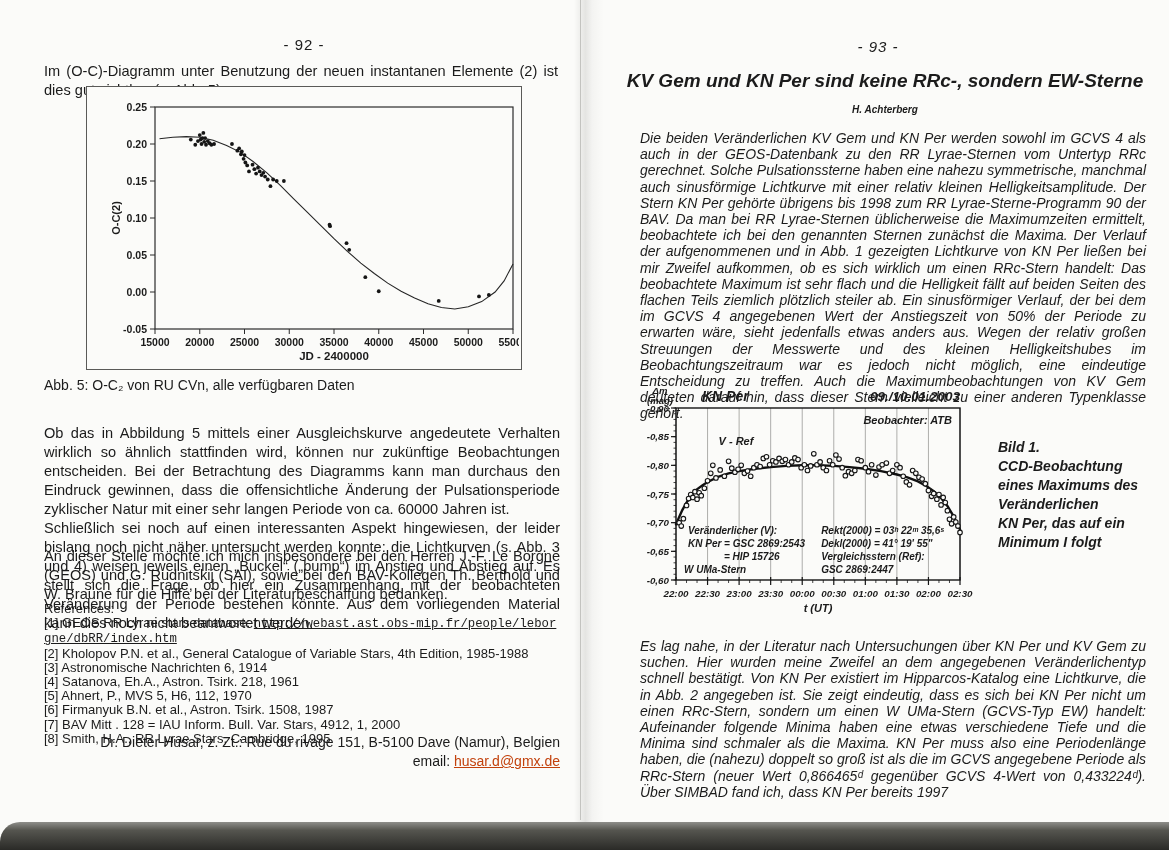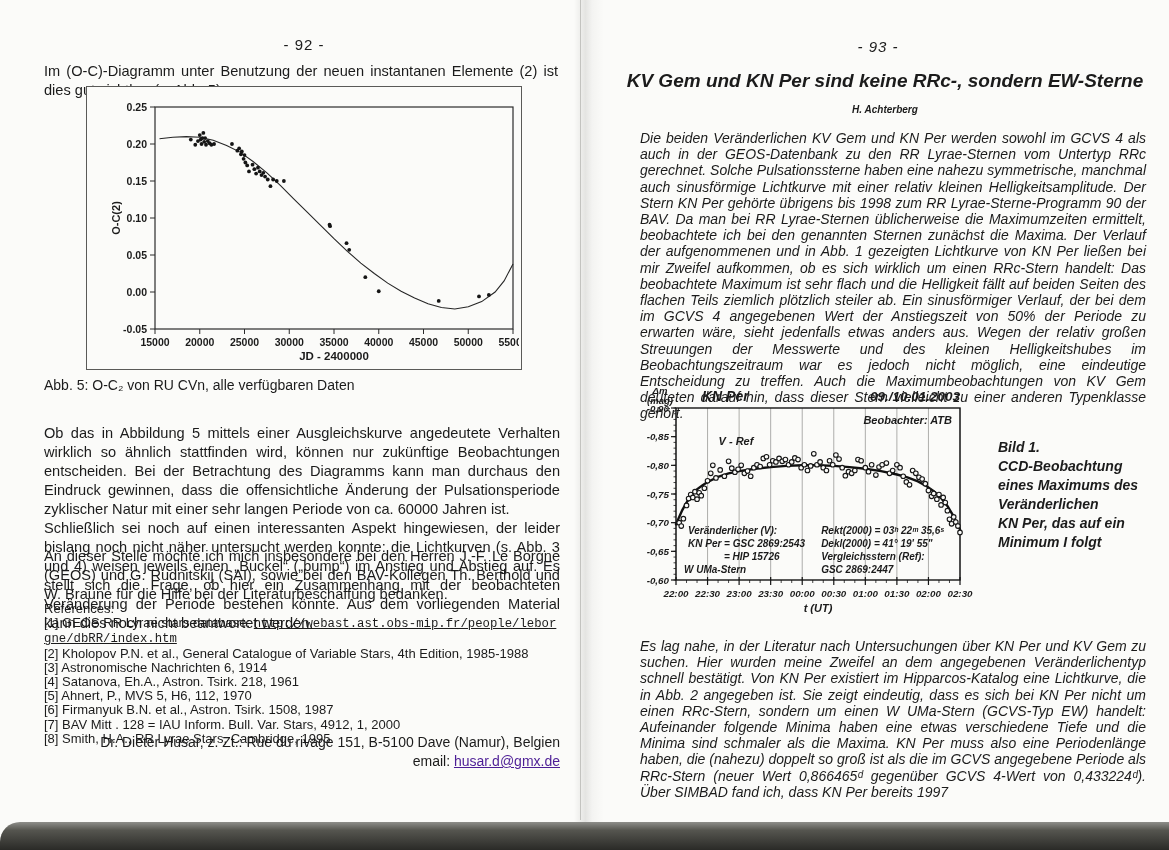--- a/index.html
+++ b/index.html
@@ -12,21 +12,21 @@
   #page-left{left:30px;width:548px;}
   #page-right{left:612px;width:548px;font-style:italic;}
   .pnum{position:absolute;width:516px;text-align:center;font-size:15px;letter-spacing:1px;}
   .body-l{font-size:14.6px;line-height:19px;text-align:justify;}
   .body-r{font-size:14px;line-height:16.2px;text-align:justify;}
   p{margin:0;}
   .figureA{position:absolute;left:56px;top:86px;width:414px;border:1px solid #5a5a58;background:#fbfbf9;padding-left:20px;}
   .capA{position:absolute;left:14px;top:377px;font-size:14px;}
   .refs{font-size:13px;line-height:14.2px;}
   .mono-link{font-family:"Liberation Mono",monospace;font-size:12.3px;text-decoration:underline;word-break:break-all;color:#1b1b1b;}
-  .plain-link{text-decoration:underline;color:#4c1d95;}
+  .plain-link{text-decoration:underline;color:#c2410c;}
   .title-r{position:absolute;left:8px;top:70px;width:530px;text-align:center;font-weight:bold;font-size:19px;}
   .author-r{position:absolute;left:8px;top:104px;width:530px;text-align:center;font-weight:bold;font-size:10px;}
   .figcapB{position:absolute;left:386px;top:438px;width:160px;font-weight:bold;font-size:14px;line-height:19px;}
   .gutter{position:absolute;left:574px;top:0;width:30px;height:822px;
     background:linear-gradient(90deg,rgba(0,0,0,0) 0,rgba(110,110,105,0.16) 38%,rgba(0,0,0,0.03) 60%,rgba(0,0,0,0) 100%);}
   .gutter-line{position:absolute;left:580px;top:0;width:1px;height:820px;background:rgba(95,95,90,0.30);}
   .bottom-band{position:absolute;left:0;top:822px;width:1169px;height:28px;
     background:linear-gradient(180deg,#8e8e8a 0,#55554f 30%,#2a2a27 100%);
     border-radius:20px 0 0 0;}
   svg text{font-family:"Liberation Sans",sans-serif;}

